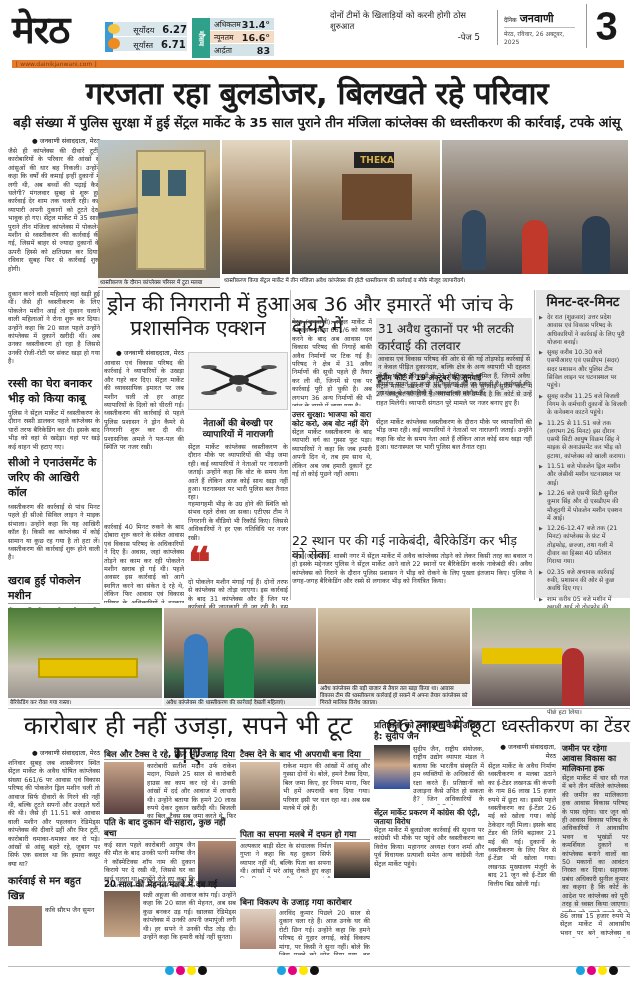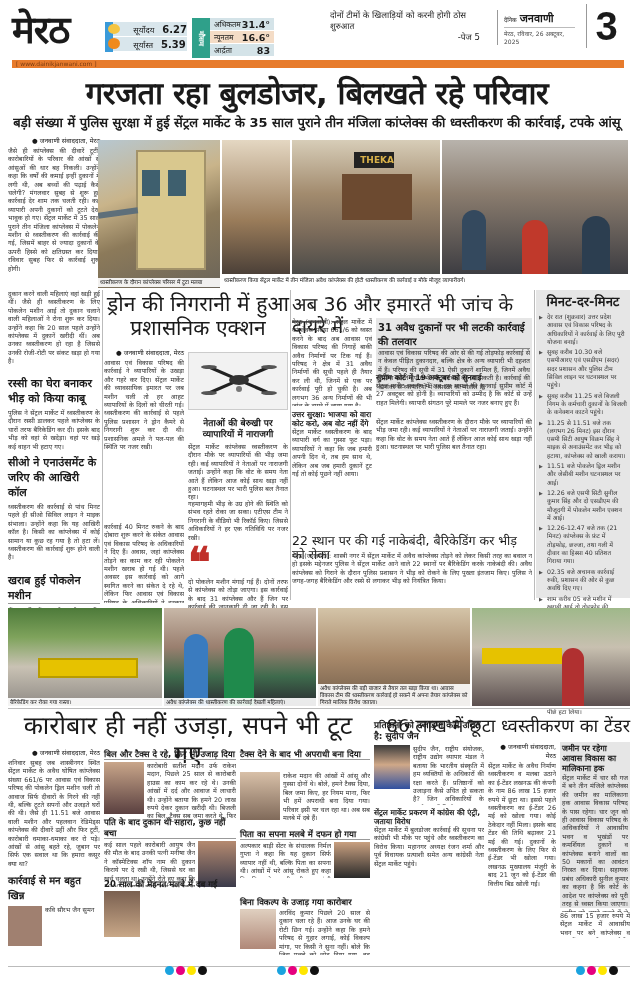--- a/index.html
+++ b/index.html
@@ -53,21 +53,21 @@
 
 <div class="abs sunbox">
   <div class="sun-ic"></div>
   <div class="sun-rows">
     <div class="sun-row">
         <span>सूर्योदय</span>
         <span class="v">6.27</span>
       </div>
     <div class="sun-row">
         <span>सूर्यास्त</span>
-        <span class="v">5.39</span>
+        <span class="v">6.71</span>
       </div>
   </div>
 </div>
 
 <div class="abs wxbox">
   <div class="wx-ic">मौसम</div>
   <div class="wx-rows">
     <div class="wx-row">
         <span>अधिकतम</span>
         <span class="v">31.4°</span>
@@ -161,21 +161,21 @@
   <div class="quote-mark">❝</div>
   <div class="txt" style="height:40px">दो पोकलेन मशीन मंगाई गई हैं। दोनों तरफ से कांप्लेक्स को तोड़ा जाएगा। इस कार्रवाई के बाद 31 कांप्लेक्स और हैं जिन पर कार्रवाई की जानकारी दी जा रही है। इस कांप्लेक्स में लगभग 90 दुकानें हैं।</div>
   <div style="font-size:6.5px;font-weight:bold;text-align:right">-राजीव कुमार, अधिशासी अभियंता।</div>
 </div>
 
 <div class="abs h2" style="left:292px;top:294px;width:240px;font-size:19px;font-weight:normal">अब 36 और इमारतें भी जांच के दायरे में</div>
 <div class="abs" style="left:292px;top:318px;width:80px">
   <div class="txt" style="height:88px">मेरठ (जनवाणी): सेंट्रल मार्केट में कांप्लेक्स संख्या 661/6 को ध्वस्त करने के बाद अब आवास एवं विकास परिषद की निगाहें बाकी अवैध निर्माणों पर टिक गई हैं। परिषद ने क्षेत्र में 31 अवैध निर्माणों की सूची पहले ही तैयार कर ली थी, जिनमें से एक पर कार्रवाई पूरी हो चुकी है। अब लगभग 36 अन्य निर्माणों की भी जांच के दायरे में लाया गया है।</div>
 </div>
 <div class="abs box-gray" style="left:376px;top:318px;width:156px;padding:2px">
-  <div style="font-size:10px;font-weight:bold;border-bottom:1px solid #888">31 अवैध दुकानों पर भी लटकी कार्रवाई की तलवार</div>
+  <div style="font-size:12px;font-weight:normal;border-bottom:1px solid #888">31 अवैध दुकानों पर भी लटकी कार्रवाई की तलवार</div>
   <div class="txt" style="height:40px">आवास एवं विकास परिषद की ओर से की गई तोड़फोड़ कार्रवाई से न केवल पीड़ित दुकानदार, बल्कि क्षेत्र के अन्य व्यापारी भी दहशत में हैं। परिषद की सूची में 31 ऐसी दुकानें शामिल हैं, जिनमें अवैध निर्माण मानते हुए कभी भी कार्रवाई की जा सकती है। कार्रवाई की आशंका से व्यापारियों में असुरक्षा का माहौल है।</div>
 </div>
 <div class="abs" style="left:376px;top:372px;width:156px">
   <div style="font-size:7.5px;font-weight:bold">सुप्रीम कोर्ट में 19 अक्टूबर को सुनवाई</div>
   <div class="txt" style="height:40px">सेंट्रल मार्केट प्रकरण में अब इस मामले की सुनवाई सुप्रीम कोर्ट में 27 अक्टूबर को होनी है। व्यापारियों को उम्मीद है कि कोर्ट से उन्हें राहत मिलेगी। व्यापारी संगठन पूरे मामले पर नजर बनाए हुए हैं।</div>
 </div>
 <div class="abs" style="left:292px;top:410px;width:80px">
   <div style="font-size:7.5px;font-weight:bold;line-height:9px">उत्तर सुरक्षा: भाजपा को वारा कोट करो, अब वोट नहीं देंगे</div>
   <div class="txt" style="height:60px">सेंट्रल मार्केट ध्वस्तीकरण के बाद व्यापारी वर्ग का गुस्सा फूट पड़ा। व्यापारियों ने कहा कि जब हमारी अपनी दिन थे, तब हम साथ थे, लेकिन अब जब हमारी दुकानें टूट गईं तो कोई पूछने नहीं आया।</div>
 </div>
@@ -235,21 +235,21 @@
 
 <div class="abs" style="left:104px;top:748px;width:132px">
   <div style="font-size:8.5px;font-weight:bold;border-bottom:1px solid #999">बिल और टैक्स दे रहे, फिर भी उजाड़ दिया</div>
   <div style="display:flex;gap:3px;margin-top:2px">
     <div class="photo" style="position:relative;width:40px;height:52px;background:linear-gradient(180deg,#c9a68a,#5a4040)"></div>
     <div class="txt" style="height:60px;flex:1">कारोबारी सतीश मदान उर्फ राकेश मदान, पिछले 25 साल से कारोबारी हाउस का काम कर रहे थे। उनकी आंखों में दर्द और आवाज में लाचारी थी। उन्होंने बताया कि हमने 20 लाख रुपये देकर दुकान खरीदी थी। बिजली का बिल, टैक्स सब जमा करते थे, फिर भी उजाड़ दिया।</div>
   </div>
 </div>
 <div class="abs" style="left:240px;top:748px;width:130px">
   <div style="font-size:8.5px;font-weight:bold;border-bottom:1px solid #999">टैक्स देने के बाद भी अपराधी बना दिया</div>
-  <div style="display:flex;gap:3px;margin-top:12px">
+  <div style="display:flex;gap:3px;margin-top:2px">
     <div class="photo" style="position:relative;width:40px;height:48px;background:linear-gradient(180deg,#d8c0a8,#806a5a)"></div>
     <div class="txt" style="height:58px;flex:1">राकेश मदान की आंखों में आंसू और गुस्सा दोनों थे। बोले, हमने टैक्स दिया, बिल जमा किए, हर नियम माना, फिर भी हमें अपराधी बना दिया गया। परिवार इसी पर चल रहा था। अब सब मलबे में दबे हैं।</div>
   </div>
 </div>
 <div class="abs" style="left:104px;top:816px;width:132px">
   <div style="font-size:8.5px;font-weight:bold;border-bottom:1px solid #999">पति के बाद दुकान थी सहारा, कुछ नहीं बचा</div>
   <div style="display:flex;gap:3px;margin-top:2px">
     <div class="txt" style="height:46px;flex:1">कई साल पहले कारोबारी आयुष जैन की मौत के बाद उनकी पत्नी मनीषा जैन ने कॉस्मेटिक्स शॉप नाम की दुकान किराये पर दे रखी थी, जिससे घर का खर्च चलता था। उन्होंने रोते हुए कहा कि 1990 में लाखों रुपये खर्च कर दुकान ली थी।</div>
     <div class="photo" style="position:relative;width:38px;height:46px;background:linear-gradient(180deg,#b58a70,#3a3a4a)"></div>
   </div>
@@ -258,20 +258,21 @@
   <div style="font-size:8.5px;font-weight:bold;border-bottom:1px solid #999">पिता का सपना मलबे में दफन हो गया</div>
   <div style="display:flex;gap:3px;margin-top:2px">
     <div class="txt" style="height:36px;flex:1">अल्पकार बाड़ी सेंटर के संचालक निर्मल गुप्ता ने कहा कि यह दुकान सिर्फ व्यापार नहीं थी, बल्कि पिता का सपना थी। आंखों में भरे आंसू रोकते हुए कहा कि पिता ने अपनी पूरी जमा-पूंजी लगाकर यह दुकान खरीदी थी।</div>
     <div class="photo" style="position:relative;width:36px;height:36px;background:linear-gradient(180deg,#c9a080,#2a2a2a)"></div>
   </div>
 </div>
 <div class="abs" style="left:104px;top:878px;width:132px">
   <div style="font-size:8.5px;font-weight:bold">20 साल की मेहनत मलबे में दब गई</div>
   <div style="display:flex;gap:3px;margin-top:2px">
     <div class="photo" style="position:relative;width:36px;height:46px;background:linear-gradient(180deg,#7a6050,#c9a888)"></div>
+    <div class="txt" style="height:58px;flex:1">सन्नी अहूजा की आवाज कांप गई। उन्होंने कहा कि 20 साल की मेहनत, अब सब कुछ बनकर उड़ गई। खालसा रेडिमेड्स कांप्लेक्स में उनकी अपनी जमापूंजी लगी थी। हर सपने ने उनकी पीठ तोड़ दी। उन्होंने कहा कि हमारी कोई नहीं सुनता।</div>
   </div>
 </div>
 <div class="abs" style="left:240px;top:896px;width:130px">
   <div style="font-size:8.5px;font-weight:bold">बिना विकल्प के उजाड़ गया कारोबार</div>
   <div style="display:flex;gap:3px;margin-top:2px">
     <div class="photo" style="position:relative;width:36px;height:40px;background:linear-gradient(180deg,#e0d0c0,#b08878)"></div>
     <div class="txt" style="height:46px;flex:1">अरविंद कुमार पिछले 20 साल से दुकान चला रहे हैं। आज उनके घर की रोटी छिन गई। उन्होंने कहा कि हमने परिषद से गुहार लगाई, कोई विकल्प मांगा, पर किसी ने सुना नहीं। बोले कि जिस मलबे को छोड़ दिया गया, वह हमारी रोजी थी।</div>
   </div>
 </div>
 

